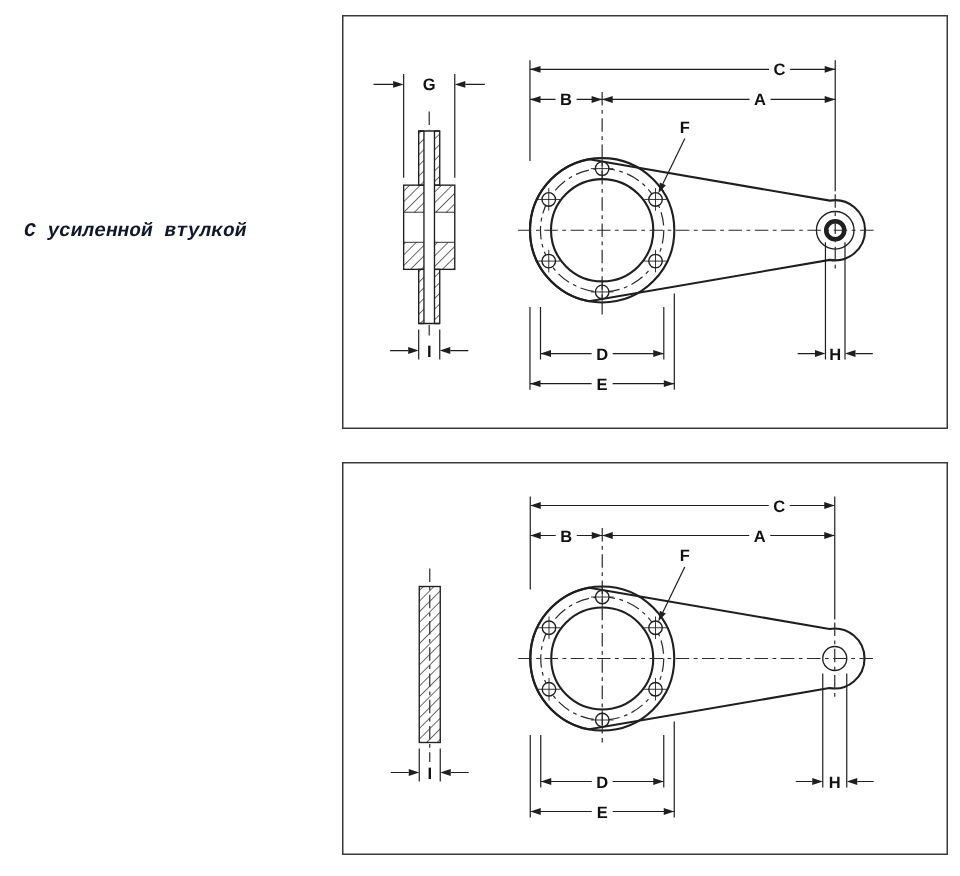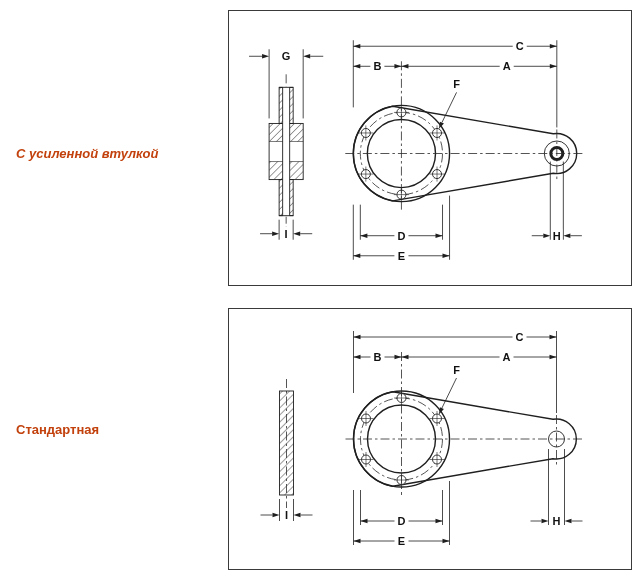--- a/index.html
+++ b/index.html
@@ -2,21 +2,21 @@
 <html><head>
 <meta charset="utf-8">
 <style>
   html,body { margin:0; padding:0; background:#ffffff; }
   .page {
     position:relative; width:640px; height:584px; background:#fff;
     font-family:"Liberation Sans", sans-serif; overflow:hidden;
   }
   .caption {
     position:absolute; left:16px; width:210px;
-    font-size:13px; font-weight:bold; color:#c2410c;
+    font-size:13px; font-weight:bold; color:#0f172a;font-family:Liberation Mono, monospace;
   }
   .caption.italic { font-style:italic; }
   .panel {
     position:absolute; left:228px; width:404px;
     border:1.4px solid #3a3a3a; background:#fff; box-sizing:border-box;
   }
   .panel svg { display:block; width:100%; height:100%; }
   svg text {
     font-family:"Liberation Sans", sans-serif;
     font-size:11px; font-weight:bold; fill:#111;
@@ -30,21 +30,20 @@
   .arrow { fill:#1f1f1f; stroke:none; }
   .lblbg { fill:#ffffff; }
 </style>
 </head>
 <body>
 
 <div class="page">
 
   <div class="caption italic" style="top:146px;">С усиленной втулкой</div>
 
-  <div class="caption" style="top:422px;">Стандартная</div>
 
   <div class="panel" style="top:10px; height:276px;">
     <svg viewBox="0 0 401 273">
       <defs>
         <pattern id="hatch1" width="5" height="5" patternUnits="userSpaceOnUse" patternTransform="rotate(45)">
           <line x1="0" y1="0" x2="0" y2="5" stroke="#3a3a3a" stroke-width="1"></line>
         </pattern>
       </defs>
 
       <g>

